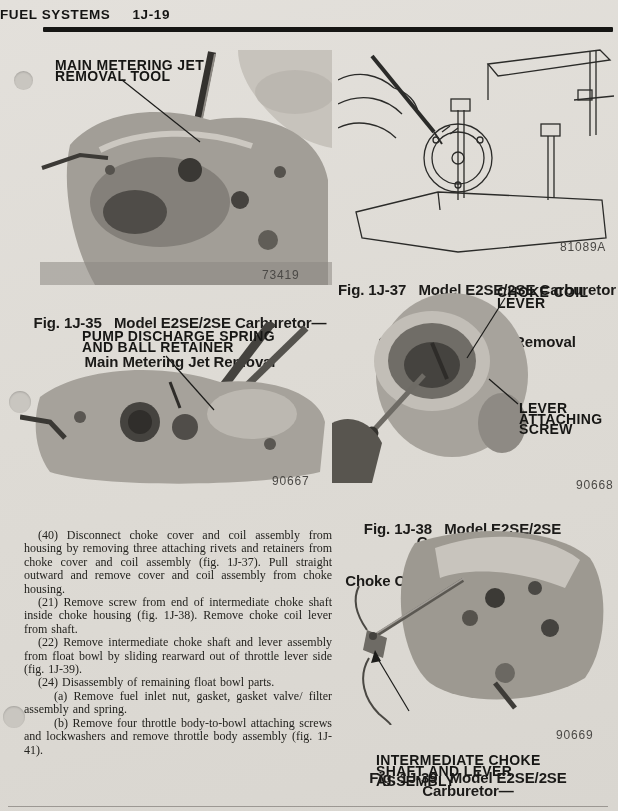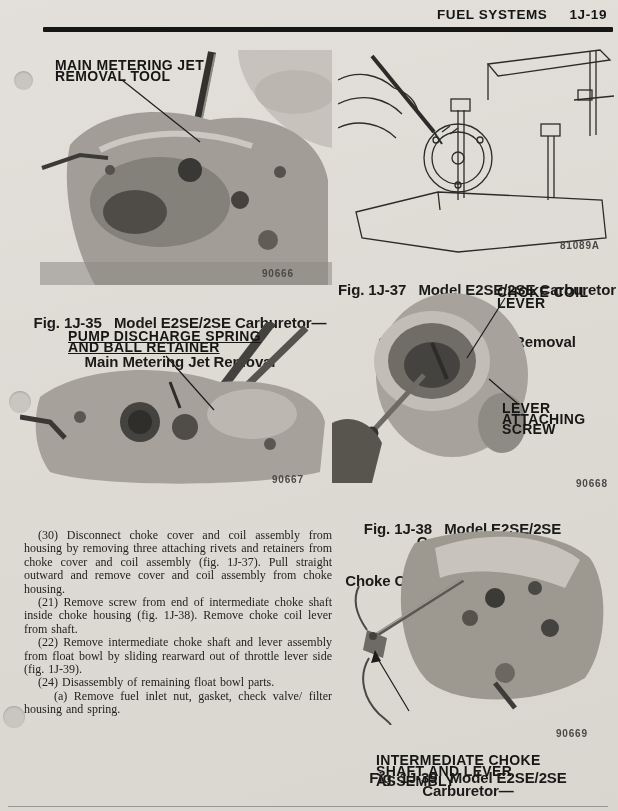--- a/index.html
+++ b/index.html
@@ -8,21 +8,21 @@
     width:618px;height:811px;
     background:linear-gradient(165deg,#e3e0db 0%,#dedbd5 45%,#d9d6d0 100%);
     font-family:"Liberation Sans",sans-serif;
     overflow:hidden;
     color:#1d1c1a;
   }
   .abs{position:absolute;}
   
   .hdr{
     position:absolute;top:7px;left:0;width:607px;
-    text-align:right;font-weight:bold;font-size:13.5px;letter-spacing:.6px;color:#141413;
+    font-weight:bold;font-size:13.5px;letter-spacing:.6px;color:#141413;
   }
   .hdr .pg{margin-left:22px;}
   .hdr-rule{position:absolute;left:43px;top:27px;width:570px;height:5px;background:#161614;border-radius:1px;}
   .bottom-rule{position:absolute;left:8px;top:806px;width:600px;height:1px;background:rgba(80,76,70,.45);}
   
   .hole{position:absolute;border-radius:50%;background:#c9c6c0;box-shadow:inset 0 1px 2px rgba(0,0,0,.18);}
   .hole.h1{left:14px;top:71px;width:19px;height:19px;}
   .hole.h2{left:9px;top:391px;width:22px;height:22px;}
   .hole.h3{left:3px;top:706px;width:22px;height:22px;}
   
@@ -30,21 +30,21 @@
     position:absolute;font-weight:bold;font-size:14px;line-height:10.5px;
     letter-spacing:.35px;color:#161614;white-space:pre-wrap;
   }
   
   .cap{
     position:absolute;text-align:center;font-weight:bold;color:#1b1a18;
     font-size:15px;line-height:13px;letter-spacing:-.1px;white-space:pre-wrap;
   }
   
   .photoid{
-    position:absolute;font-size:10px;letter-spacing:.8px;color:#4b4946;font-weight:bold;
+    position:absolute;font-size:12px;letter-spacing:.8px;color:#4b4946;font-weight:normal;
   }
   
   .bodytext{
     position:absolute;left:24px;top:529px;width:308px;
     font-family:"Liberation Serif",serif;font-size:12px;line-height:13.4px;
     text-align:justify;color:#24231f;word-spacing:1px;
   }
   .bodytext p{margin:0;}
   .bodytext p.ind1{text-indent:14px;}
   .bodytext p.ind2{text-indent:30px;}
@@ -77,41 +77,41 @@
     <circle cx="150" cy="120" r="12" fill="#3a3834"></circle>
     <circle cx="200" cy="150" r="9" fill="#45423e"></circle>
     <circle cx="70" cy="120" r="5" fill="#55524d"></circle>
     <circle cx="240" cy="122" r="6" fill="#55524d"></circle>
     <circle cx="228" cy="190" r="10" fill="#605d57"></circle>
     <path d="M2,118 L40,105 L68,108" stroke="#3c3a36" stroke-width="4" fill="none"></path>
     <rect x="0" y="212" width="292" height="23" fill="#8d8983" opacity=".55"></rect>
   </svg>
   <div class="callout" style="left:55px;top:60px;">MAIN METERING JET
 REMOVAL TOOL</div>
-  <div class="photoid" style="left:262px;top:268px;">90666</div>
+  <div class="photoid" style="left:262px;top:268px;">73419</div>
   <div class="cap" style="left:30px;top:290px;width:300px;">
     <div>Fig. 1J-35   Model E2SE/2SE Carburetor—</div>
     <div>Main Metering Jet Removal</div>
   </div>
 
   <svg class="abs" style="left:20px;top:322px;" width="312" height="166" viewBox="0 0 312 166" role="img">
     <line x1="252" y1="0" x2="196" y2="74" stroke="#44423e" stroke-width="9"></line>
     <line x1="286" y1="6" x2="210" y2="80" stroke="#55534e" stroke-width="7"></line>
     <line x1="196" y1="74" x2="185" y2="96" stroke="#33312d" stroke-width="5"></line>
     <path d="M20,75 C60,45 140,40 200,60 C260,55 300,75 305,100 L300,150 C240,165 80,166 30,150 C15,130 12,100 20,75 Z" fill="#a6a29b"></path>
     <ellipse cx="232" cy="92" rx="45" ry="25" fill="#c2beb7" opacity=".8"></ellipse>
     <circle cx="120" cy="100" r="20" fill="#45433f"></circle>
     <circle cx="120" cy="100" r="12" fill="#302e2b"></circle>
     <circle cx="165" cy="105" r="13" fill="#504d49"></circle>
     <circle cx="60" cy="95" r="6" fill="#5a5752"></circle>
     <circle cx="250" cy="122" r="6" fill="#5a5752"></circle>
     <line x1="150" y1="60" x2="160" y2="86" stroke="#2e2c29" stroke-width="3"></line>
     <path d="M0,95 L30,100 L45,116" stroke="#3a3834" stroke-width="5" fill="none"></path>
   </svg>
-  <div class="callout" style="left:68px;top:331px;text-decoration:underline;">PUMP DISCHARGE SPRING
+  <div class="callout" style="left:82px;top:331px;">PUMP DISCHARGE SPRING
 AND BALL RETAINER</div>
   <div class="photoid" style="left:272px;top:474px;">90667</div>
 
   <svg class="abs" style="left:338px;top:40px;" width="278" height="213" viewBox="0 0 278 213" role="img">
     <g stroke="#2b2b29" fill="none" stroke-width="1.3">
       <path d="M18,172 L100,152 L264,160 L268,198 L120,212 L24,198 Z"></path>
       <path d="M100,152 L102,170"></path>
       <path d="M120,160 L120,70 M126,158 L126,70"></path>
       <rect x="113" y="59" width="19" height="12"></rect>
       <path d="M210,160 L210,96 M216,158 L216,96"></path>
@@ -147,35 +147,36 @@
     <ellipse cx="170" cy="140" rx="24" ry="30" fill="#8e8a84"></ellipse>
     <ellipse cx="100" cy="78" rx="58" ry="50" fill="#c2beb7"></ellipse>
     <ellipse cx="100" cy="78" rx="44" ry="38" fill="#706d67"></ellipse>
     <ellipse cx="100" cy="82" rx="28" ry="23" fill="#45433f"></ellipse>
     <line x1="100" y1="60" x2="115" y2="96" stroke="#2e2c29" stroke-width="4"></line>
     <line x1="30" y1="160" x2="92" y2="92" stroke="#6e6b65" stroke-width="5"></line>
     <line x1="8" y1="185" x2="40" y2="150" stroke="#34322e" stroke-width="13" stroke-linecap="round"></line>
     <path d="M0,140 C20,130 40,140 50,160 L40,200 L0,200 Z" fill="#58554f"></path>
   </svg>
   <div class="callout" style="left:497px;top:287px;">CHOKE COIL LEVER</div>
-  <div class="callout" style="left:502px;top:403px;">LEVER
+  <div class="callout" style="left:519px;top:403px;">LEVER
 ATTACHING
 SCREW</div>
   <div class="photoid" style="left:556px;top:478px;padding-left:20px;">90668</div>
   <div class="cap" style="left:340px;top:496px;width:245px;text-align:center;">
     <div>Fig. 1J-38   Model E2SE/2SE Carburetor—</div>
     <div>Choke Coil Lever Screw Removal</div>
   </div>
 
   <div class="bodytext">
-    <p class="ind1">(30) Disconnect choke cover and coil assembly from housing by removing three attaching rivets and retainers from choke cover and coil assembly (fig. 1J-37). Pull straight outward and remove cover and coil assembly from choke housing.</p>
+    <p class="ind1">(40) Disconnect choke cover and coil assembly from housing by removing three attaching rivets and retainers from choke cover and coil assembly (fig. 1J-37). Pull straight outward and remove cover and coil assembly from choke housing.</p>
     <p class="ind1">(21) Remove screw from end of intermediate choke shaft inside choke housing (fig. 1J-38). Remove choke coil lever from shaft.</p>
     <p class="ind1">(22) Remove intermediate choke shaft and lever assembly from float bowl by sliding rearward out of throttle lever side (fig. 1J-39).</p>
     <p class="ind1">(24) Disassembly of remaining float bowl parts.</p>
-    <p class="ind2">(a) Remove fuel inlet nut, gasket, check valve/ filter housing and spring.</p>
+    <p class="ind2">(a) Remove fuel inlet nut, gasket, gasket valve/ filter assembly and spring.</p>
+    <p class="ind2">(b) Remove four throttle body-to-bowl attaching screws and lockwashers and remove throttle body assembly (fig. 1J-41).</p>
   </div>
 
   <svg class="abs" style="left:345px;top:518px;" width="273" height="207" viewBox="0 0 273 207" role="img">
     <path d="M70,25 C130,5 210,10 245,40 C265,70 262,130 240,160 C200,185 120,190 85,165 C55,140 45,60 70,25 Z" fill="#9d9991"></path>
     <path d="M90,30 C140,12 200,15 235,42 L220,70 C170,50 120,50 95,60 Z" fill="#c8c4bd"></path>
     <circle cx="150" cy="80" r="10" fill="#3c3a36"></circle>
     <circle cx="190" cy="70" r="7" fill="#4a4844"></circle>
     <circle cx="125" cy="100" r="8" fill="#55524c"></circle>
     <circle cx="205" cy="110" r="9" fill="#45433f"></circle>
     <circle cx="160" cy="155" r="10" fill="#6b6862"></circle>

